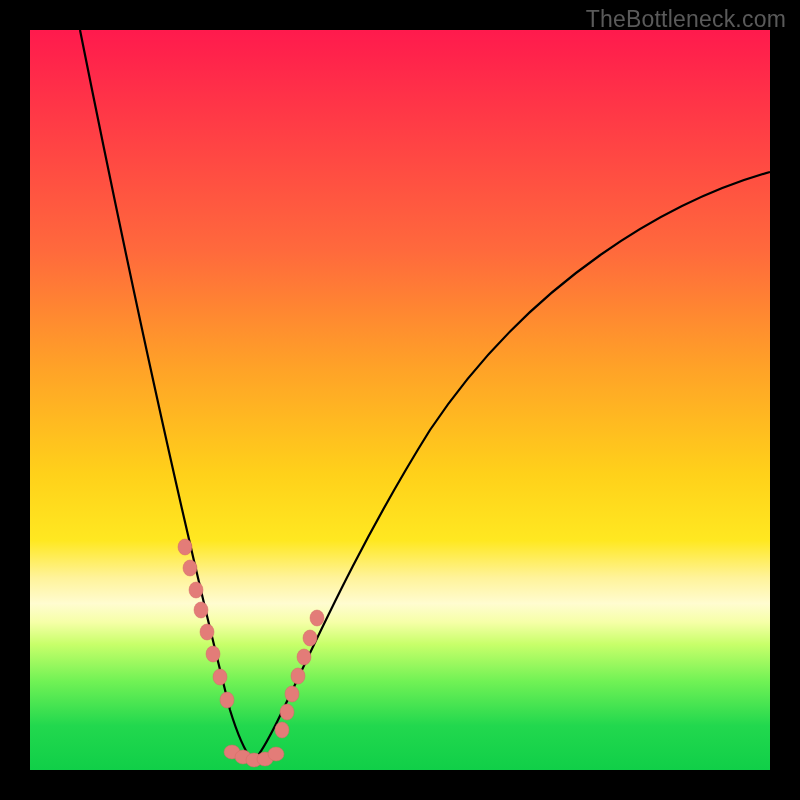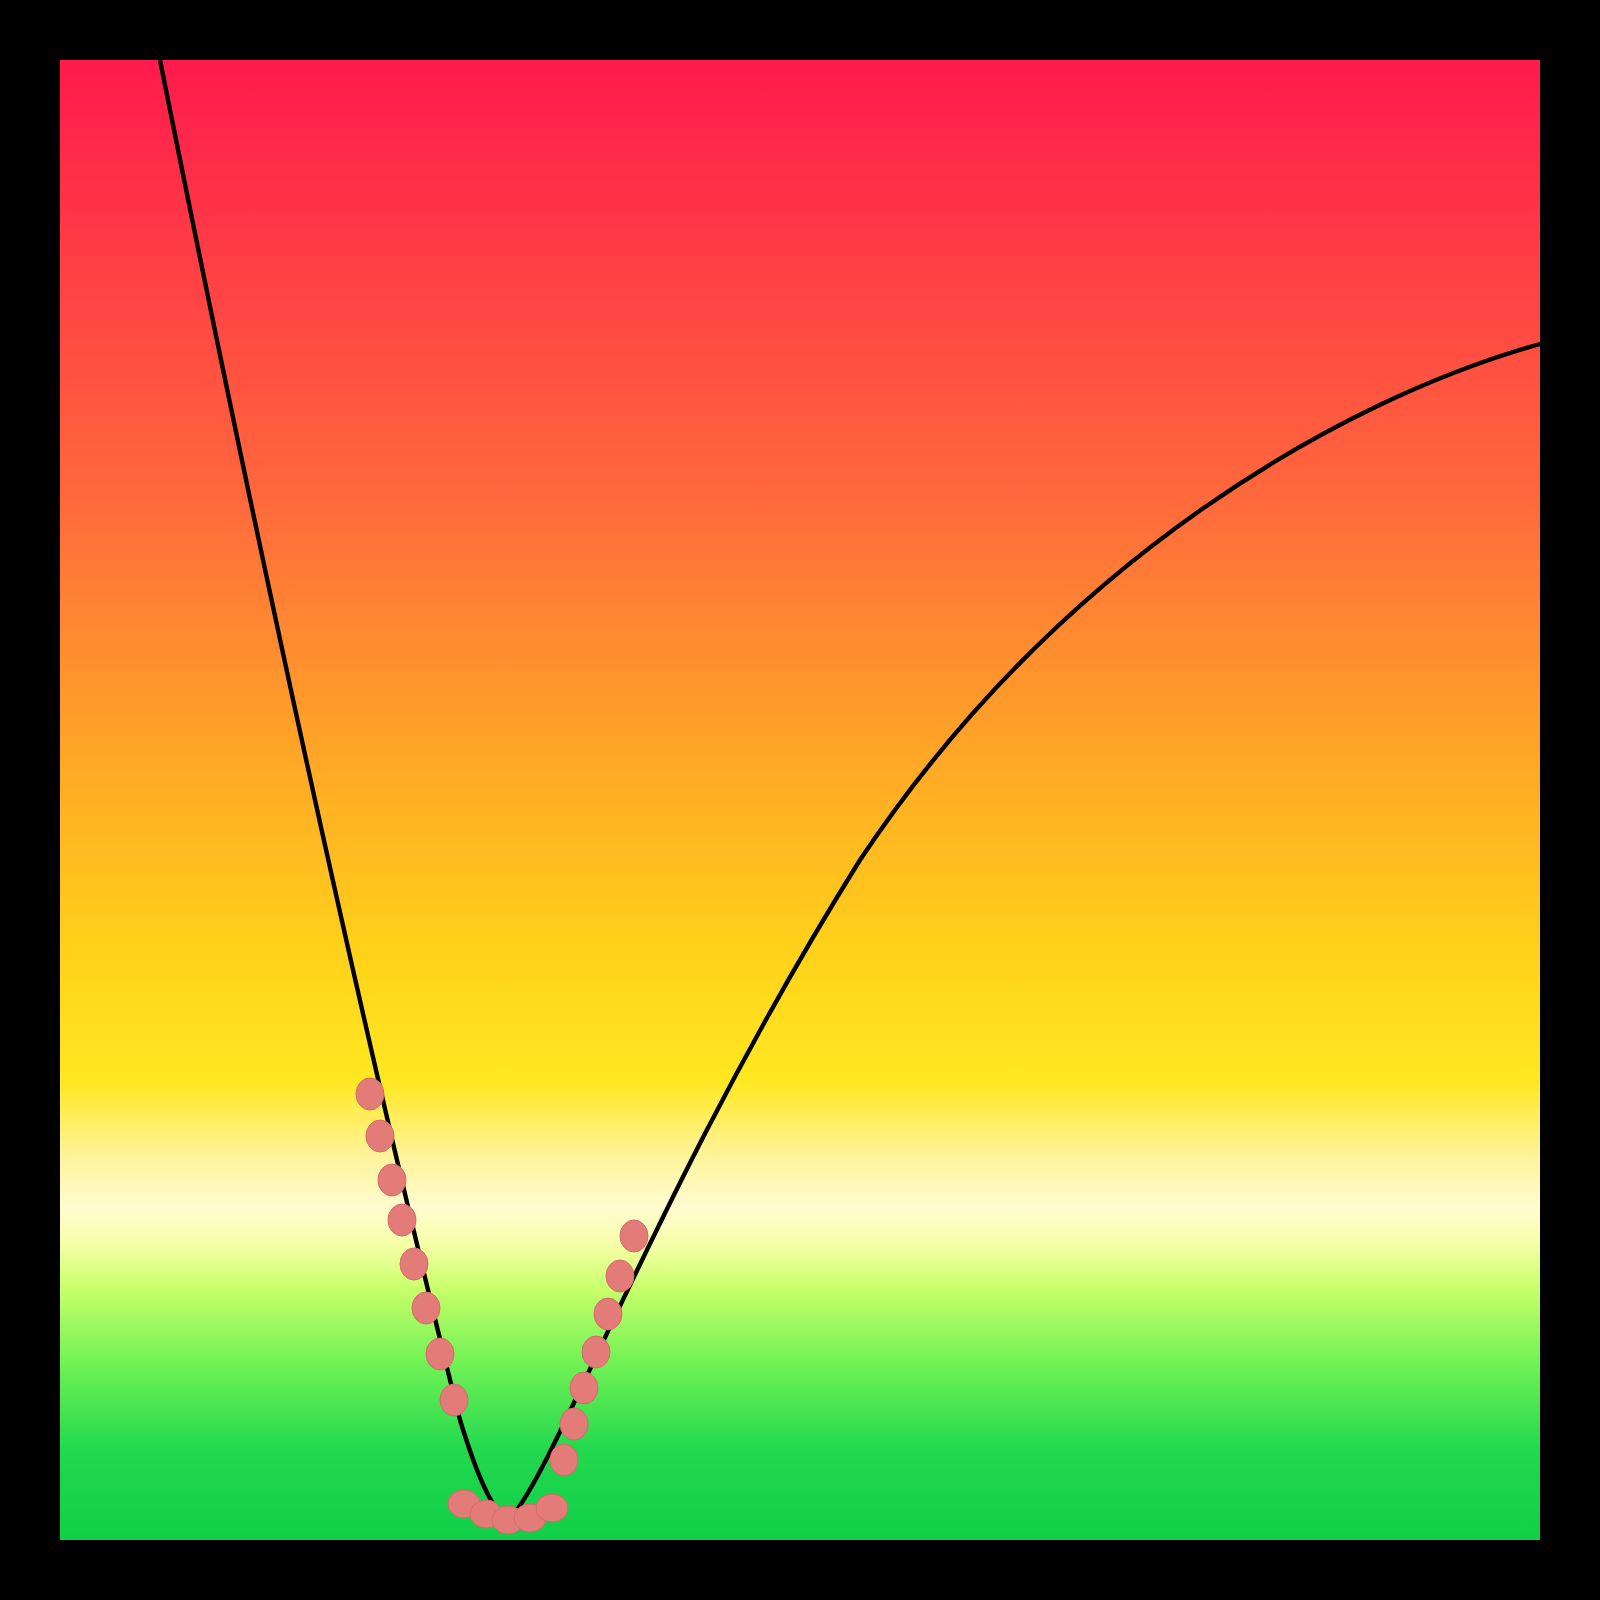--- a/index.html
+++ b/index.html
@@ -62,20 +62,21 @@
   .bead {
     fill: #e37c78;
     stroke: #d46a66;
     stroke-width: 0.5;
   }
 </style>
 </head>
 <body>
 
 <div class="outer">
+  <div class="watermark">TheBottleneck.com</div>
 
   <div class="plot">
     <svg class="curve" viewBox="0 0 740 740">
 
       <path d="M 50 0
                C 110 300, 160 520, 200 680
                C 208 706, 214 720, 222 730" fill="none" stroke="#000" stroke-width="2.2"></path>
 
       <path d="M 198 724
                Q 224 736, 250 722" fill="none" stroke="#000" stroke-width="2.2"></path>

